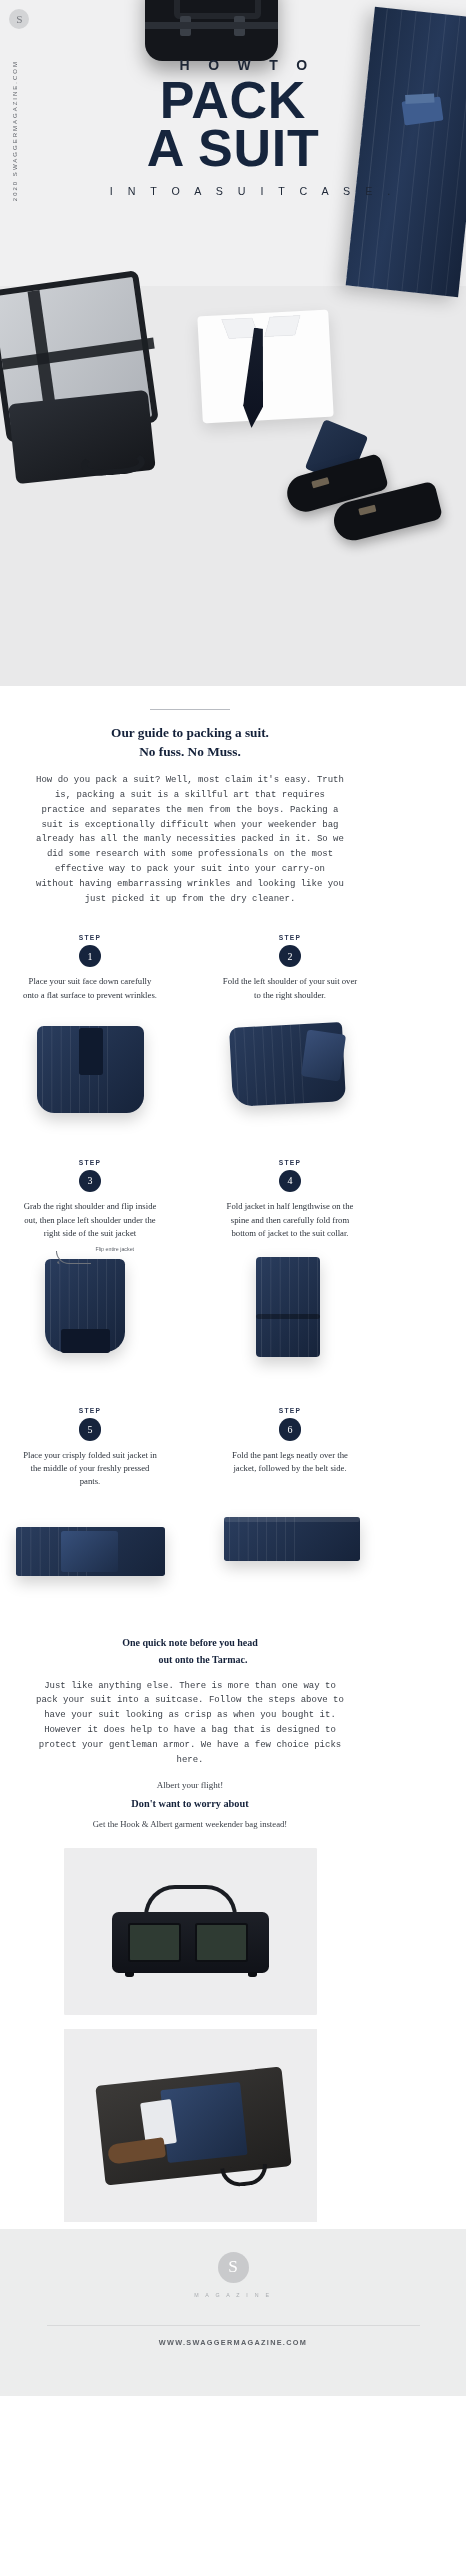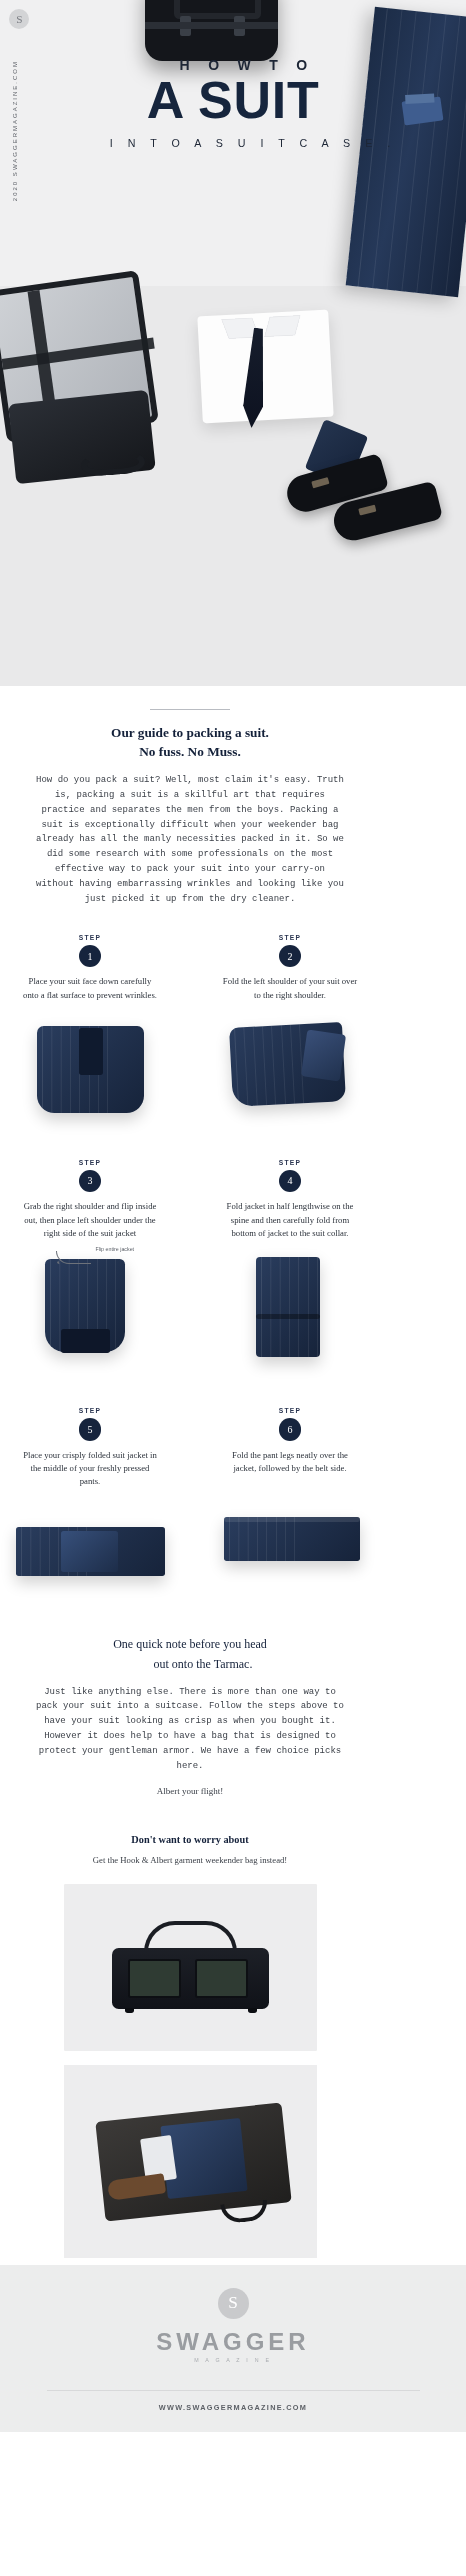--- a/index.html
+++ b/index.html
@@ -215,30 +215,30 @@
     position: absolute; width: 35px; height: 13.3px;
     border-bottom: 0.7px solid #6d727a; border-left: 0.7px solid #6d727a;
     border-radius: 0 0 0 14.7px;
   }
   .arrow-curve:after{
     content:""; position:absolute; left:-1.3px; bottom:-2px;
     border: 2.7px solid transparent; border-right-color: #6d727a; transform: rotate(-20deg);
   }
 
   .closing-title {
-    text-align: center; font-family: "Liberation Serif", serif; font-weight: 400;
-    font-size: 12px; color: #14213a; line-height: 1.5; margin-top: 37px;
+    text-align: center; font-family: "Liberation Serif", serif; font-weight: 700;
+    font-size: 10px; color: #14213a; line-height: 1.5; margin-top: 37px;
   }
   .flight {
     text-align:center; font-size: 9px; color:#3a3f47; margin-top: 12px;
     font-family: "Liberation Serif", serif;
   }
   .promo-title {
     text-align:center; font-family:"Liberation Serif", serif; font-weight:700;
-    font-size: 10.3px; color:#14213a; line-height:1.5; margin-top: 36px;
+    font-size: 10.3px; color:#14213a; line-height:1.5; margin-top: 6px;
   }
   .promo-sub {
     text-align:center; font-size: 8.7px; color:#3a3f47; margin-top: 8px;
   }
 
   
   .photo-bag {
     position: relative; width: 253px; height: 167px; margin: 18.7px auto 0;
     background: #ededee; border-radius: 1.3px; overflow:hidden;
   }
@@ -323,20 +323,21 @@
     </div>
 
     <div class="jacket-strip"></div>
     <div class="pocket-square"></div>
 
     <div class="hero-logo-badge">S</div>
     <div class="side-label">2020 SWAGGERMAGAZINE.COM</div>
 
     <div class="title-block">
       <div class="howto">H O W   T O</div>
+      <div class="bigline">PACK</div>
       <div class="bigline">A SUIT</div>
       <div class="intoline">I N T O   A   S U I T C A S E .</div>
     </div>
 
     <div class="suitcase">
       <div class="lid">
         <div class="strapv"></div>
         <div class="straph"></div>
       </div>
       <div class="base"></div>
@@ -454,20 +455,19 @@
       <div class="gb-body"></div>
       <div class="gb-suit"></div>
       <div class="gb-shirt"></div>
       <div class="gb-shoes"></div>
       <div class="gb-handle"></div>
     </div>
   </div>
 
   <div class="footer">
     <div class="footer-badge">S</div>
-    <div class="footer-word">SWAGGER</div>
     <div class="footer-sub">M A G A Z I N E</div>
     <div class="footer-rule"></div>
     <div class="footer-url">WWW.SWAGGERMAGAZINE.COM</div>
   </div>
 
 </div>
 
 
 </body></html>

